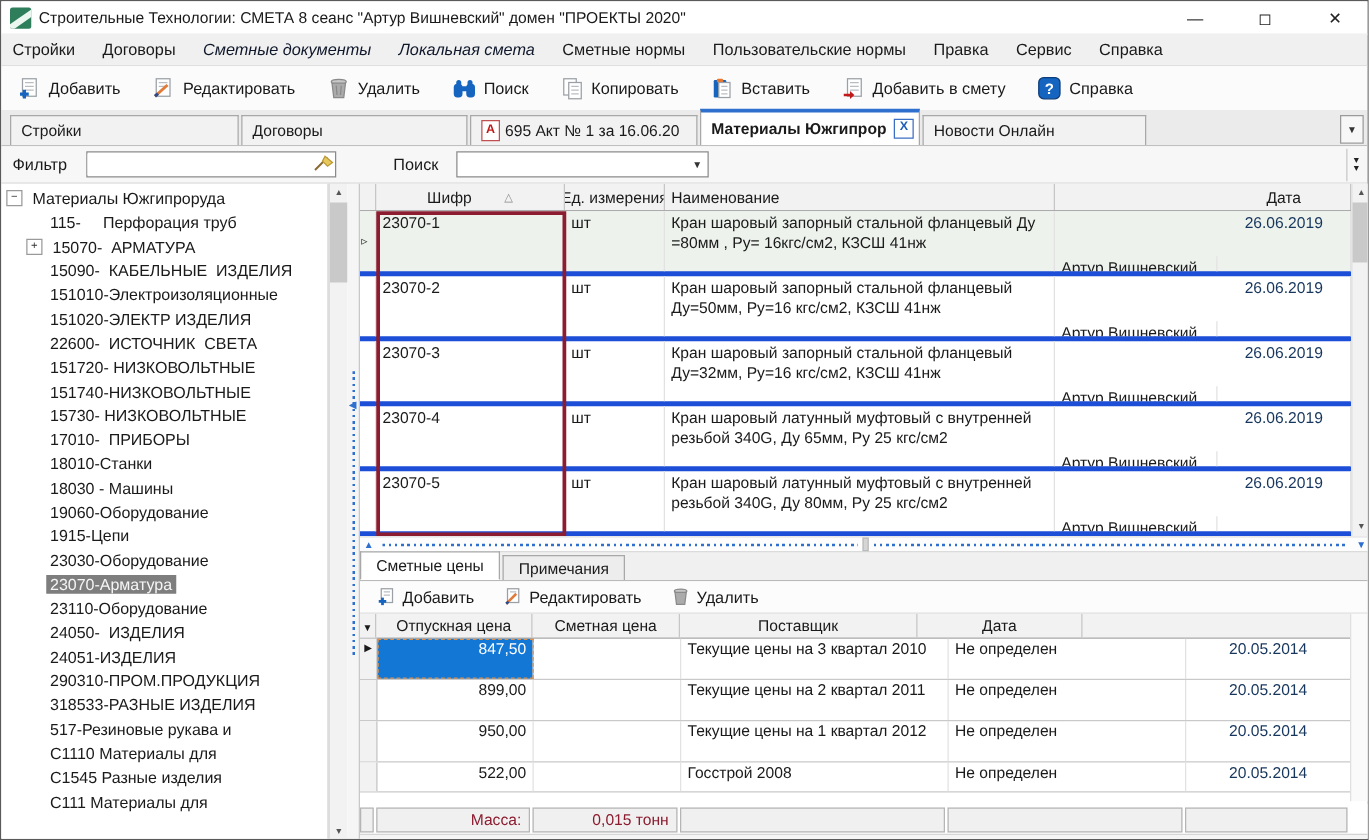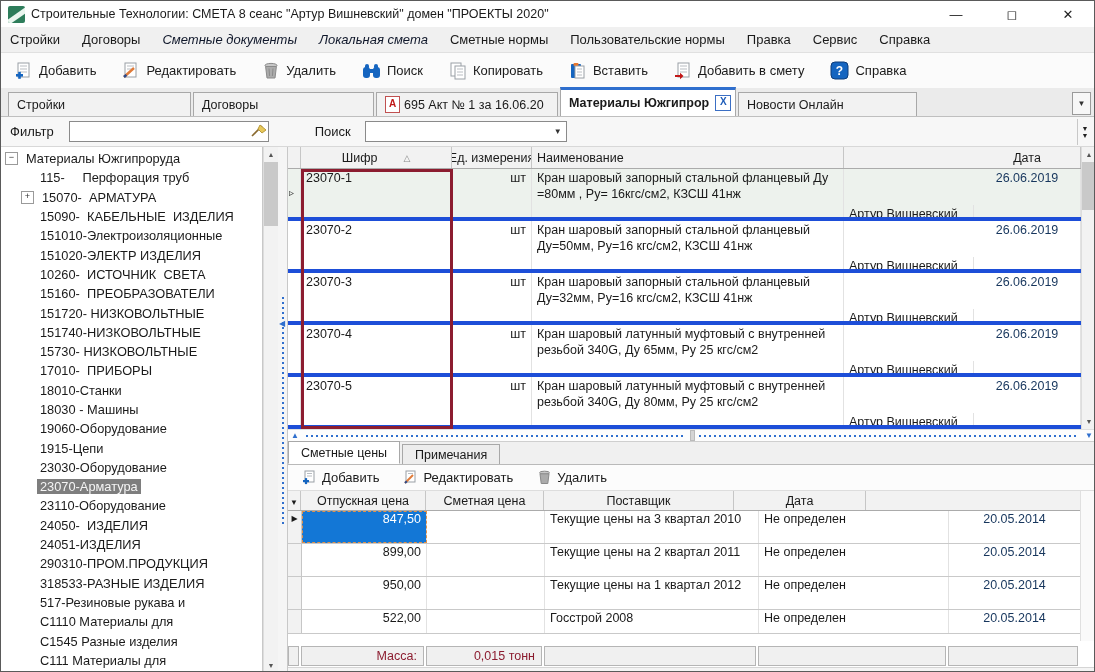--- a/index.html
+++ b/index.html
@@ -63,21 +63,21 @@
   
   .mtable{left:0;top:0;width:793px;height:282px;overflow:hidden;}
   .mhead{display:flex;height:22px;background:#F2F2F2;border-bottom:1px solid #ABABAB;box-sizing:border-box;font-size:12.5px;}
   .mhead .hc{display:flex;align-items:center;justify-content:center;border-right:1px solid #C6C6C6;box-sizing:border-box;overflow:hidden;white-space:nowrap;}
   .mhead .hc.left{justify-content:flex-start;padding-left:5px;}
   .mrow{display:flex;height:52px;border-bottom:4px solid #1d4ed8;box-sizing:border-box;font-size:12.5px;}
   .mrow.current{background:#EDF2ED;}
   .mrow .dc{border-right:1px solid #E2E2E2;box-sizing:border-box;padding:2px 5px;overflow:hidden;line-height:1.26;}
   .mc0{width:13px;flex:0 0 auto;}
   .mc1{width:151px;flex:0 0 auto;}
-  .mc2{width:80px;flex:0 0 auto;text-align:right;}
+  .mc2{width:80px;flex:0 0 auto;text-align:left;}
   .mc3{width:312px;flex:0 0 auto;}
   .mc4{width:130px;flex:0 0 auto;margin-top:36px;}
   .mc5{width:107px;flex:0 0 auto;text-align:center;}
   .dc.date, .pcell.date{color:#17365D;}
   .sort-asc{font-size:9px;color:#8A8A8A;margin-left:26px;}
   .sort-desc{font-size:9px;color:#8A8A8A;margin-left:24px;}
   .sel-rect{left:13px;top:22px;width:152px;height:260px;border:3px solid #8C1D30;box-sizing:border-box;pointer-events:none;}
   .row-ind{left:1px;top:40px;font-size:10px;color:#333;}
   
   .hscroll{left:0;top:282px;width:808px;height:13px;background:#FDFDFD;border-top:1px solid #E0E0E0;border-bottom:1px solid #CFCFCF;display:flex;align-items:center;box-sizing:border-box;}
@@ -285,22 +285,21 @@
   <div class="tree abs">
     <div class="tree-row tree-root-row">
       <span class="expander">−</span>
       <span class="lbl">Материалы Южгипроруда</span>
     </div>
     <div class="tree-row tree-child"><span class="lbl">115-     Перфорация труб</span></div>
     <div class="tree-row" style="padding-left:20px;"><span class="expander">+</span><span class="lbl">15070-  АРМАТУРА</span></div>
     <div class="tree-row tree-child"><span class="lbl">15090-  КАБЕЛЬНЫЕ  ИЗДЕЛИЯ</span></div>
     <div class="tree-row tree-child"><span class="lbl">151010-Электроизоляционные</span></div>
     <div class="tree-row tree-child"><span class="lbl">151020-ЭЛЕКТР ИЗДЕЛИЯ</span></div>
-    <div class="tree-row tree-child"><span class="lbl">10260-  ИСТОЧНИК  СВЕТА</span></div>
-    <div class="tree-row tree-child"><span class="lbl">15160-  ПРЕОБРАЗОВАТЕЛИ</span></div>
+    <div class="tree-row tree-child"><span class="lbl">22600-  ИСТОЧНИК  СВЕТА</span></div>
     <div class="tree-row tree-child"><span class="lbl">151720- НИЗКОВОЛЬТНЫЕ</span></div>
     <div class="tree-row tree-child"><span class="lbl">151740-НИЗКОВОЛЬТНЫЕ</span></div>
     <div class="tree-row tree-child"><span class="lbl">15730- НИЗКОВОЛЬТНЫЕ</span></div>
     <div class="tree-row tree-child"><span class="lbl">17010-  ПРИБОРЫ</span></div>
     <div class="tree-row tree-child"><span class="lbl">18010-Станки</span></div>
     <div class="tree-row tree-child"><span class="lbl">18030 - Машины</span></div>
     <div class="tree-row tree-child"><span class="lbl">19060-Оборудование</span></div>
     <div class="tree-row tree-child"><span class="lbl">1915-Цепи</span></div>
     <div class="tree-row tree-child"><span class="lbl">23030-Оборудование</span></div>
     <div class="tree-row tree-child selected"><span class="lbl">23070-Арматура</span></div>

